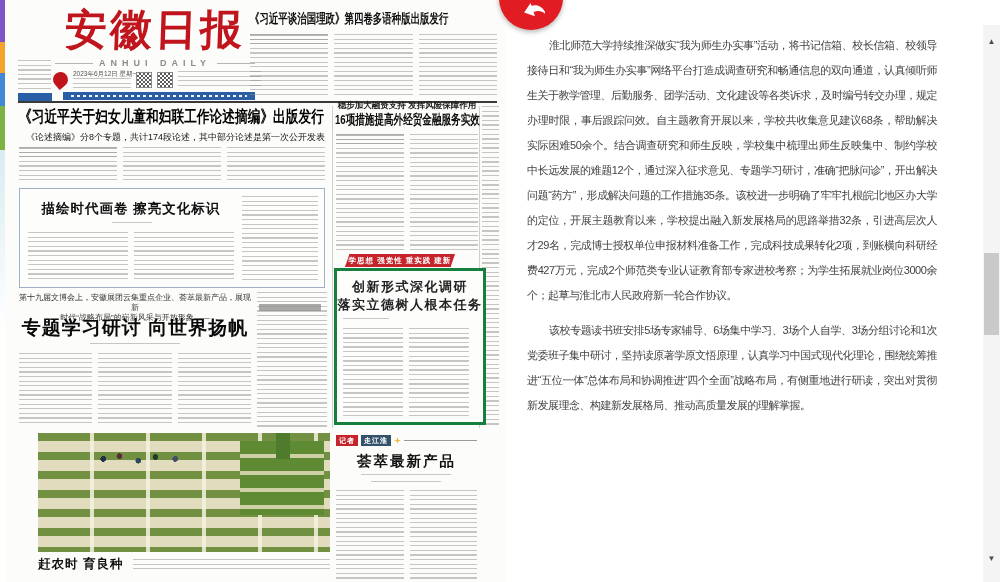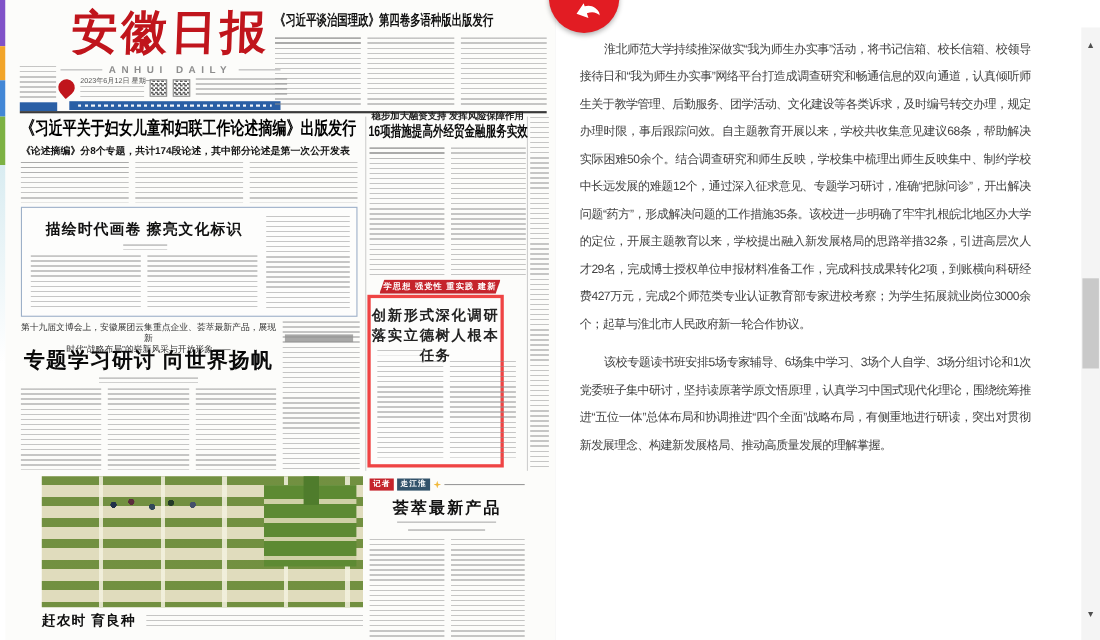--- a/index.html
+++ b/index.html
@@ -47,22 +47,22 @@
   .masthead-rule{position:absolute;left:13px;top:101px;width:479px;height:2px;background:#3a3a3a;}
 
   .tr-headline{position:absolute;left:245px;top:10px;white-space:nowrap;font-size:13.5px;font-weight:800;
     color:#101010;transform:scaleX(.70);transform-origin:left top;letter-spacing:0;}
   .tr-body{position:absolute;left:245px;top:34px;width:247px;height:62px;}
   .tr-body .cols{height:100%;}
   .lead{height:10px;margin-bottom:2px;}
 
   .women-headline{position:absolute;left:14px;top:106px;white-space:nowrap;font-size:16.5px;font-weight:800;
     color:#000;transform:scaleX(.77);transform-origin:left top;}
-  .women-subhead{position:absolute;left:14px;top:131px;width:306px;text-align:left;font-size:9px;
-    font-weight:700;color:#151515;}
+  .women-subhead{position:absolute;left:14px;top:131px;width:306px;text-align:right;font-size:9px;
+    font-weight:400;color:#151515;}
   .women-body{position:absolute;left:14px;top:147px;width:306px;height:37px;}
   .women-body .cols{height:100%;}
 
   .culture-box{position:absolute;left:14px;top:188px;width:306px;height:100px;border:1px solid #9db0c8;background:#fdfdfc;}
   .culture-headline{position:absolute;left:8px;top:11px;width:206px;text-align:center;font-size:13.5px;
     font-weight:800;color:#111;letter-spacing:1px;}
   .culture-byline{position:absolute;left:92px;top:33px;width:40px;height:5px;}
   .culture-body{position:absolute;left:8px;top:43px;width:206px;height:50px;}
   .culture-body .cols{height:100%;}
   .culture-rightcol{position:absolute;left:222px;top:7px;width:76px;height:86px;}
@@ -102,21 +102,21 @@
     font-weight:700;color:#222;white-space:nowrap;}
   .fin-headline{position:absolute;left:330px;top:111px;white-space:nowrap;font-size:13.5px;font-weight:800;
     color:#0c0c0c;transform:scaleX(.71);transform-origin:left top;}
   .fin-body{position:absolute;left:331px;top:134px;width:142px;height:116px;}
   .fin-body .cols{height:100%;}
 
   .slogan{position:absolute;left:340px;top:254px;width:110px;height:13px;background:#c5242c;color:#fff;
     font-size:7.5px;line-height:13px;text-align:center;letter-spacing:1px;font-weight:700;
     clip-path:polygon(4% 0,100% 0,96% 100%,0 100%);box-shadow:0 1px 0 rgba(120,0,0,.4);}
 
-  .red-box{position:absolute;left:329px;top:268px;width:124px;height:157px;border:3px solid #ef4444;background:#fdfdfc;}
+  .red-box{position:absolute;left:329px;top:268px;width:152px;height:157px;border:3px solid #15803d;background:#fdfdfc;}
   .rb-title{position:absolute;left:0;width:100%;text-align:center;font-weight:800;font-size:13px;
     letter-spacing:1.5px;color:#222;}
   .rb-t1{top:7px;} .rb-t2{top:25px;}
   .rb-byline{position:absolute;left:6px;top:47px;width:46px;height:5px;}
   .rb-body{position:absolute;left:6px;top:57px;width:126px;height:88px;}
   .rb-body .cols{height:100%;}
 
   .egret-banner{position:absolute;left:331px;top:434px;width:141px;height:13px;display:flex;align-items:center;gap:3px;}
   .chip{height:11px;font-size:7px;line-height:11px;color:#fff;padding:0 3px;font-weight:700;letter-spacing:1px;}
   .chip-red{background:#c5242c;}

